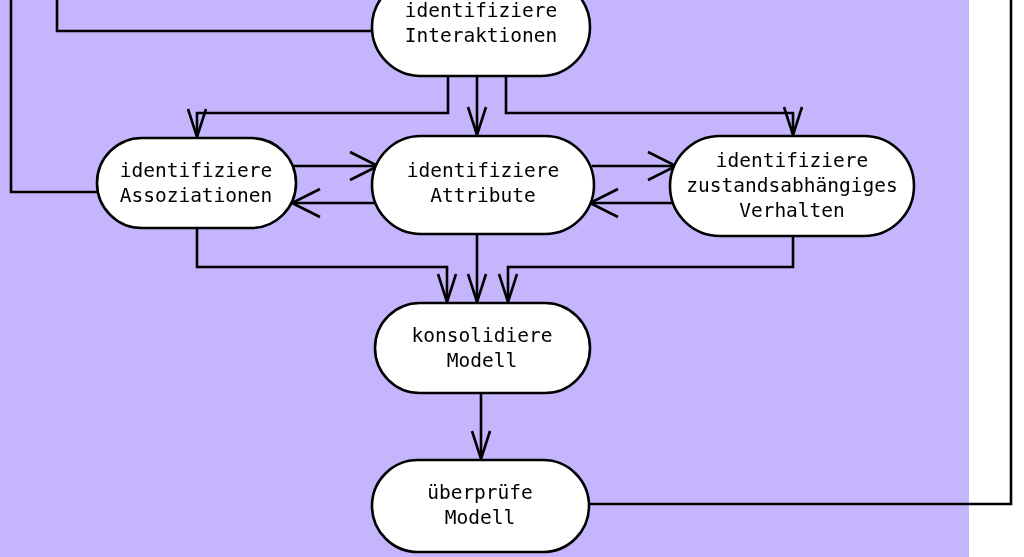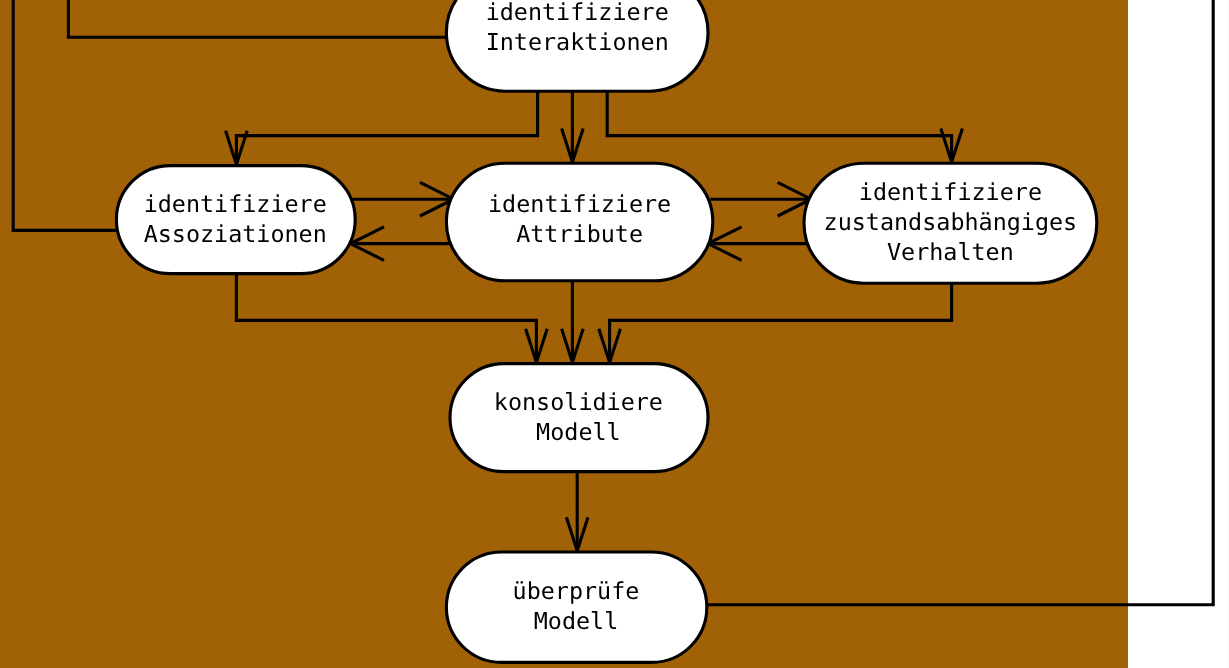--- a/index.html
+++ b/index.html
@@ -10,21 +10,22 @@
   body {
     width: 1024px;
     height: 557px;
     overflow: hidden;
     font-family: "DejaVu Sans Mono", "Liberation Mono", monospace;
   }
   #diagram-root {
     position: relative;
     width: 940px;
     height: 557px;
-    background: #a16207;
+    background: #c4b5fd;
+    padding-left: 29px;
   }
   svg#flow {
     position: absolute;
     top: 0;
     left: 0;
     width: 1024px;
     height: 557px;
     display: block;
   }
   .node-shape {

